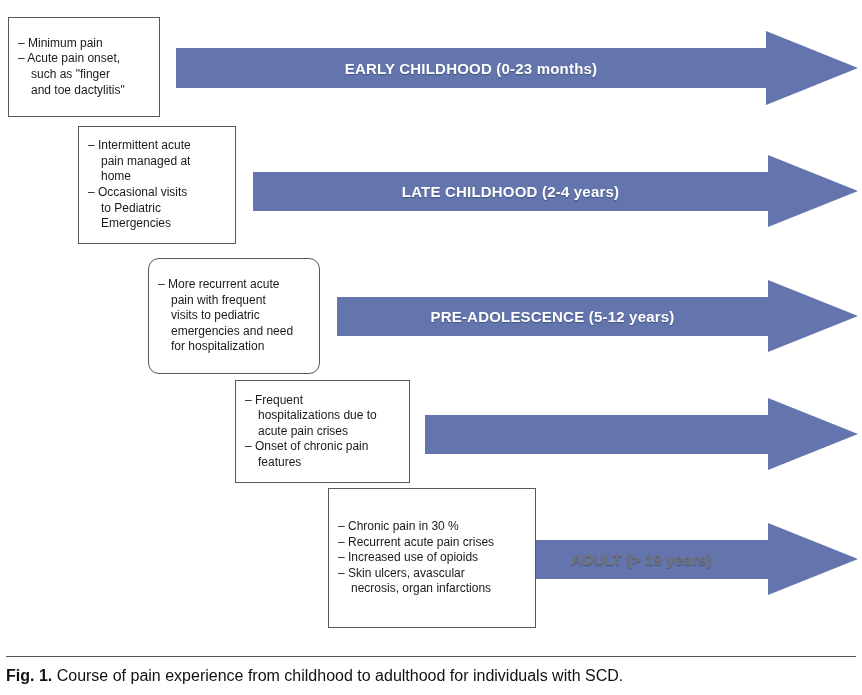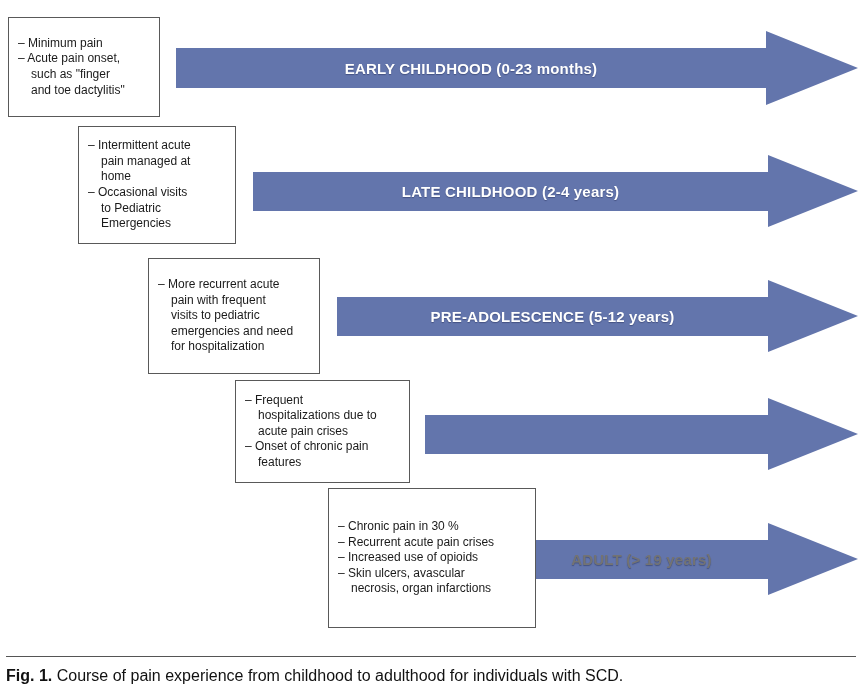--- a/index.html
+++ b/index.html
@@ -141,21 +141,21 @@
    and toe dactylitis"</div>
       </div>
       <div class="info-box" style="left: 78px; top: 126px; width: 158px; height: 118px; border-color: rgb(89, 89, 89);">
         <div class="info-line">– Intermittent acute
    pain managed at
    home</div>
         <div class="info-line">– Occasional visits
    to Pediatric
    Emergencies</div>
       </div>
-      <div class="info-box" style="left: 148px; top: 258px; width: 172px; height: 116px; border-color: rgb(89, 89, 89);">
+      <div class="info-box" style="left: 148px; top: 258px; width: 172px; height: 116px; border-color: rgb(89, 89, 89); border-radius: 11px;">
         <div class="info-line">– More recurrent acute
    pain with frequent
    visits to pediatric
    emergencies and need
    for hospitalization</div>
       </div>
       <div class="info-box" style="left: 235px; top: 380px; width: 175px; height: 103px; border-color: rgb(89, 89, 89);">
         <div class="info-line">– Frequent
    hospitalizations due to
    acute pain crises</div>

